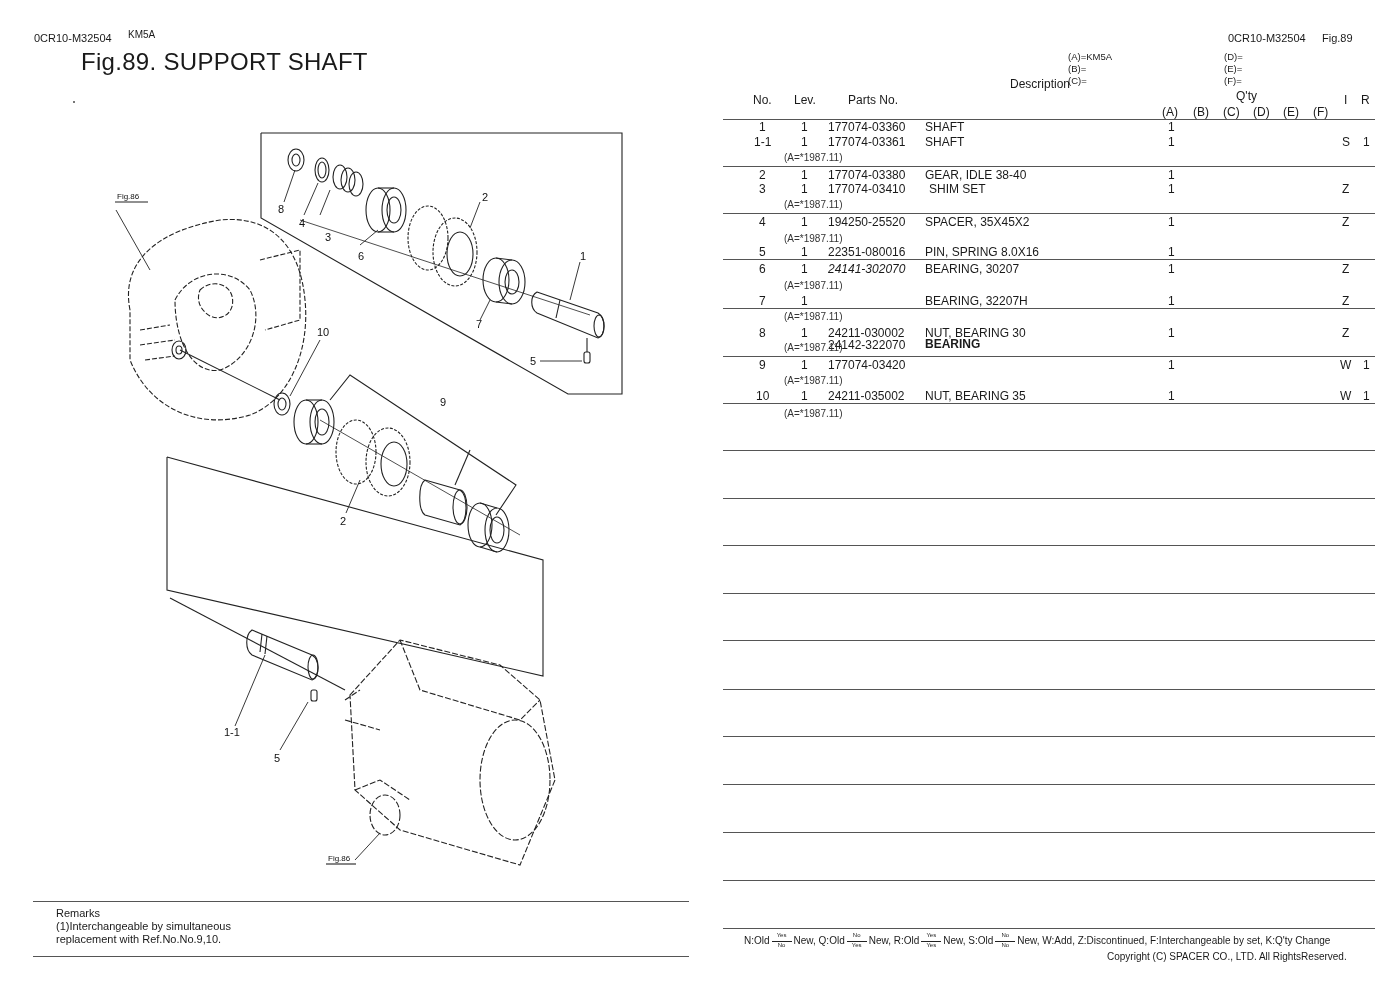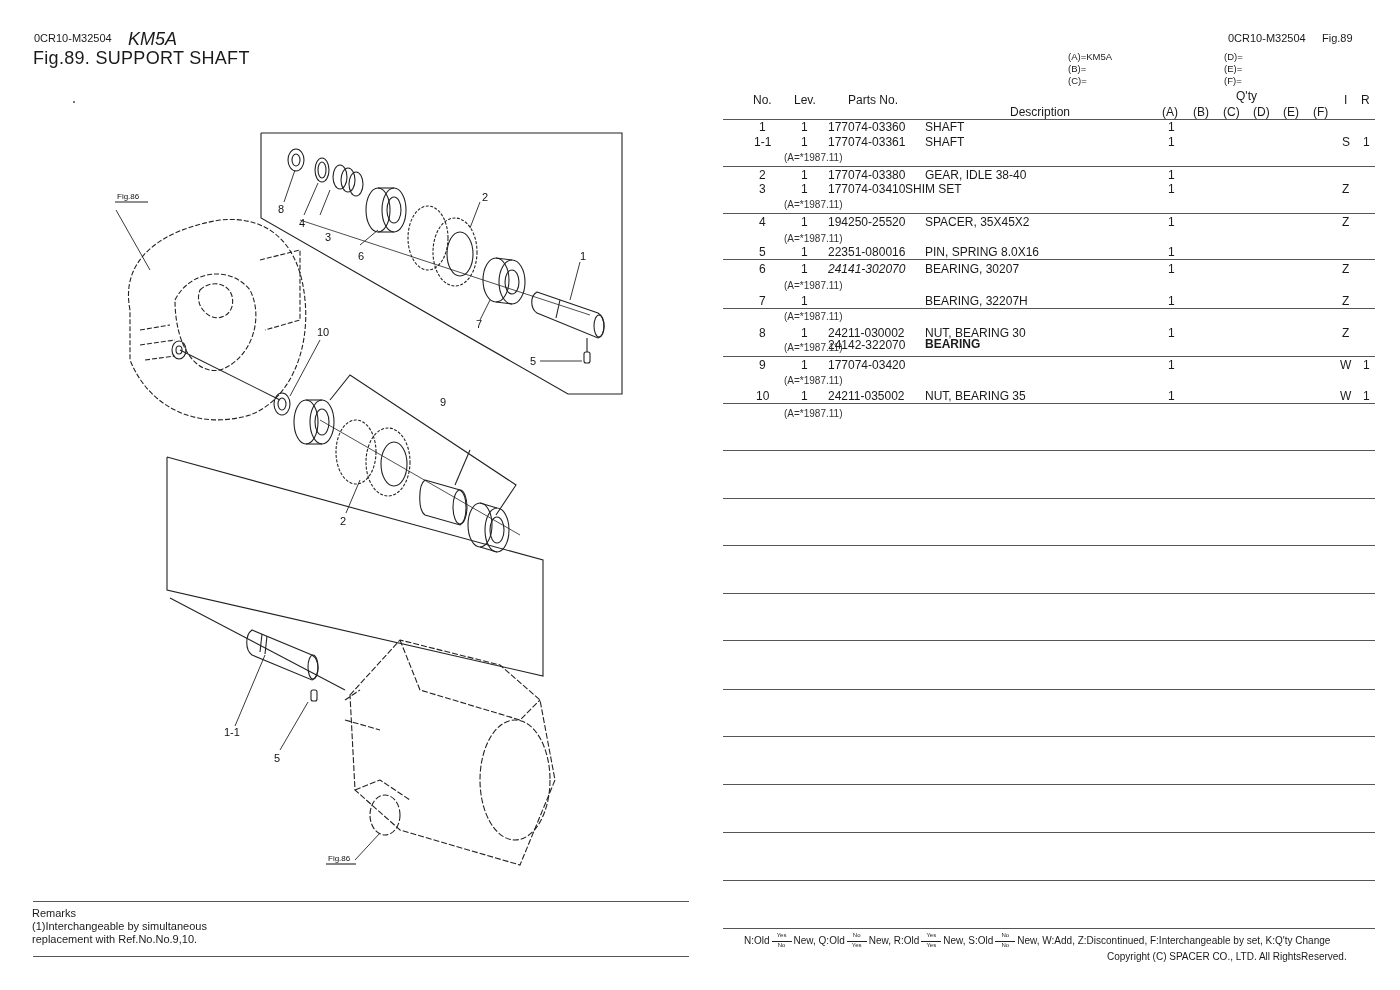--- a/index.html
+++ b/index.html
@@ -1,21 +1,21 @@
 <!DOCTYPE html>
 <html><head>
 <meta charset="utf-8">
 <style>
   html, body { margin:0; padding:0; background:#ffffff; }
   body { width:1400px; height:990px; position:relative; overflow:hidden;
          font-family:"Liberation Sans", sans-serif; color:#1a1a1a; }
   .abs { position:absolute; }
   .doc-code { font-size:11px; }
-  .model { font-size:18px;font-style:italic; }
-  .fig-title { font-size:18px; letter-spacing:0.3px; }
+  .model { font-size:10px; }
+  .fig-title { font-size:24px; letter-spacing:0.3px;margin-left:48px; }
   .hline { position:absolute; height:0; border-top:1.5px solid #555; }
   .small { font-size:9.5px; }
   .cell { position:absolute; font-size:12px; white-space:nowrap; }
   .note { position:absolute; font-size:10px; white-space:nowrap; color:#333; }
   .hdr { position:absolute; font-size:12px; white-space:nowrap; }
   .qhdr { position:absolute; font-size:12px; white-space:nowrap; }
   .remarks { font-size:11px; line-height:13px; }
   .legend { font-size:10px; white-space:nowrap; }
   .arrowbox { display:inline-block; position:relative; width:20px; height:14px; vertical-align:middle; margin:0 2px; }
   .arrowbox .t { position:absolute; top:-2px; left:0; width:20px; text-align:center; font-size:6px; }
@@ -37,21 +37,21 @@
 <div class="abs small" style="left:1068px; top:51px;">(A)=KM5A</div>
 <div class="abs small" style="left:1068px; top:63px;">(B)=</div>
 <div class="abs small" style="left:1068px; top:75px;">(C)=</div>
 <div class="abs small" style="left:1224px; top:51px;">(D)=</div>
 <div class="abs small" style="left:1224px; top:63px;">(E)=</div>
 <div class="abs small" style="left:1224px; top:75px;">(F)=</div>
 
 <div class="hdr" style="left:753px; top:93px;">No.</div>
 <div class="hdr" style="left:794px; top:93px;">Lev.</div>
 <div class="hdr" style="left:848px; top:93px;">Parts No.</div>
-<div class="hdr" style="left:1010px; top:105px;">Description</div>
+<div class="hdr" style="left:1010px; top:77px;">Description</div>
 <div class="hdr" style="left:1236px; top:89px;">Q'ty</div>
 <div class="qhdr" style="left:1162px; top:105px;">(A)</div>
 <div class="qhdr" style="left:1193px; top:105px;">(B)</div>
 <div class="qhdr" style="left:1223px; top:105px;">(C)</div>
 <div class="qhdr" style="left:1253px; top:105px;">(D)</div>
 <div class="qhdr" style="left:1283px; top:105px;">(E)</div>
 <div class="qhdr" style="left:1313px; top:105px;">(F)</div>
 <div class="hdr" style="left:1344px; top:93px;">I</div>
 <div class="hdr" style="left:1361px; top:93px;">R</div>
 
@@ -82,21 +82,21 @@
   <div class="cell" style="left:801px; top:168px;">1</div>
   <div class="cell" style="left:828px; top:168px;">177074-03380</div>
   <div class="cell" style="left:925px; top:168px;">GEAR, IDLE 38-40</div>
   <div class="cell" style="left:1168px; top:168px;">1</div>
 </div>
 
 <div>
   <div class="cell" style="left:759px; top:182px;">3</div>
   <div class="cell" style="left:801px; top:182px;">1</div>
   <div class="cell" style="left:828px; top:182px;">177074-03410</div>
-  <div class="cell" style="left:905px; top:182px;">SHIM SET</div>
+  <div class="cell" style="left:929px; top:182px;">SHIM SET</div>
   <div class="cell" style="left:1168px; top:182px;">1</div>
   <div class="cell" style="left:1342px; top:182px;">Z</div>
   <div class="note" style="left:784px; top:199px;">(A=*1987.11)</div>
 </div>
 <div class="hline" style="left:723px; top:213px; width:652px;"></div>
 
 <div>
   <div class="cell" style="left:759px; top:215px;">4</div>
   <div class="cell" style="left:801px; top:215px;">1</div>
   <div class="cell" style="left:828px; top:215px;">194250-25520</div>
@@ -185,21 +185,21 @@
 <div class="abs legend" style="left:744px; top:934px;">
   <span>N:Old</span><span class="arrowbox"><span class="t">Yes</span><span class="ln"></span><span class="b">No</span></span><span>New,</span>
   <span>Q:Old</span><span class="arrowbox"><span class="t">No</span><span class="ln"></span><span class="b">Yes</span></span><span>New,</span>
   <span>R:Old</span><span class="arrowbox"><span class="t">Yes</span><span class="ln"></span><span class="b">Yes</span></span><span>New,</span>
   <span>S:Old</span><span class="arrowbox"><span class="t">No</span><span class="ln"></span><span class="b">No</span></span><span>New,</span>
   <span>W:Add, Z:Discontinued, F:Interchangeable by set, K:Q'ty Change</span>
 </div>
 <div class="abs copyright" style="left:1107px; top:951px;">Copyright (C)  SPACER CO., LTD. All RightsReserved.</div>
 
 <div class="hline" style="left:33px; top:901px; width:656px;"></div>
-<div class="abs remarks" style="left:32px; top:907px;">
+<div class="abs remarks" style="left:56px; top:907px;">
   <div>Remarks</div>
   <div>(1)Interchangeable by simultaneous</div>
   <div>replacement with Ref.No.No.9,10.</div>
 </div>
 <div class="hline" style="left:33px; top:956px; width:656px;"></div>
 
 <div class="abs" style="left:73px; top:101px; width:2px; height:2px; background:#777;"></div>
 
 <svg class="abs" style="left:0; top:0;" width="700" height="900" viewBox="0 0 700 900" fill="none" stroke="#222" stroke-width="1.1">
 

